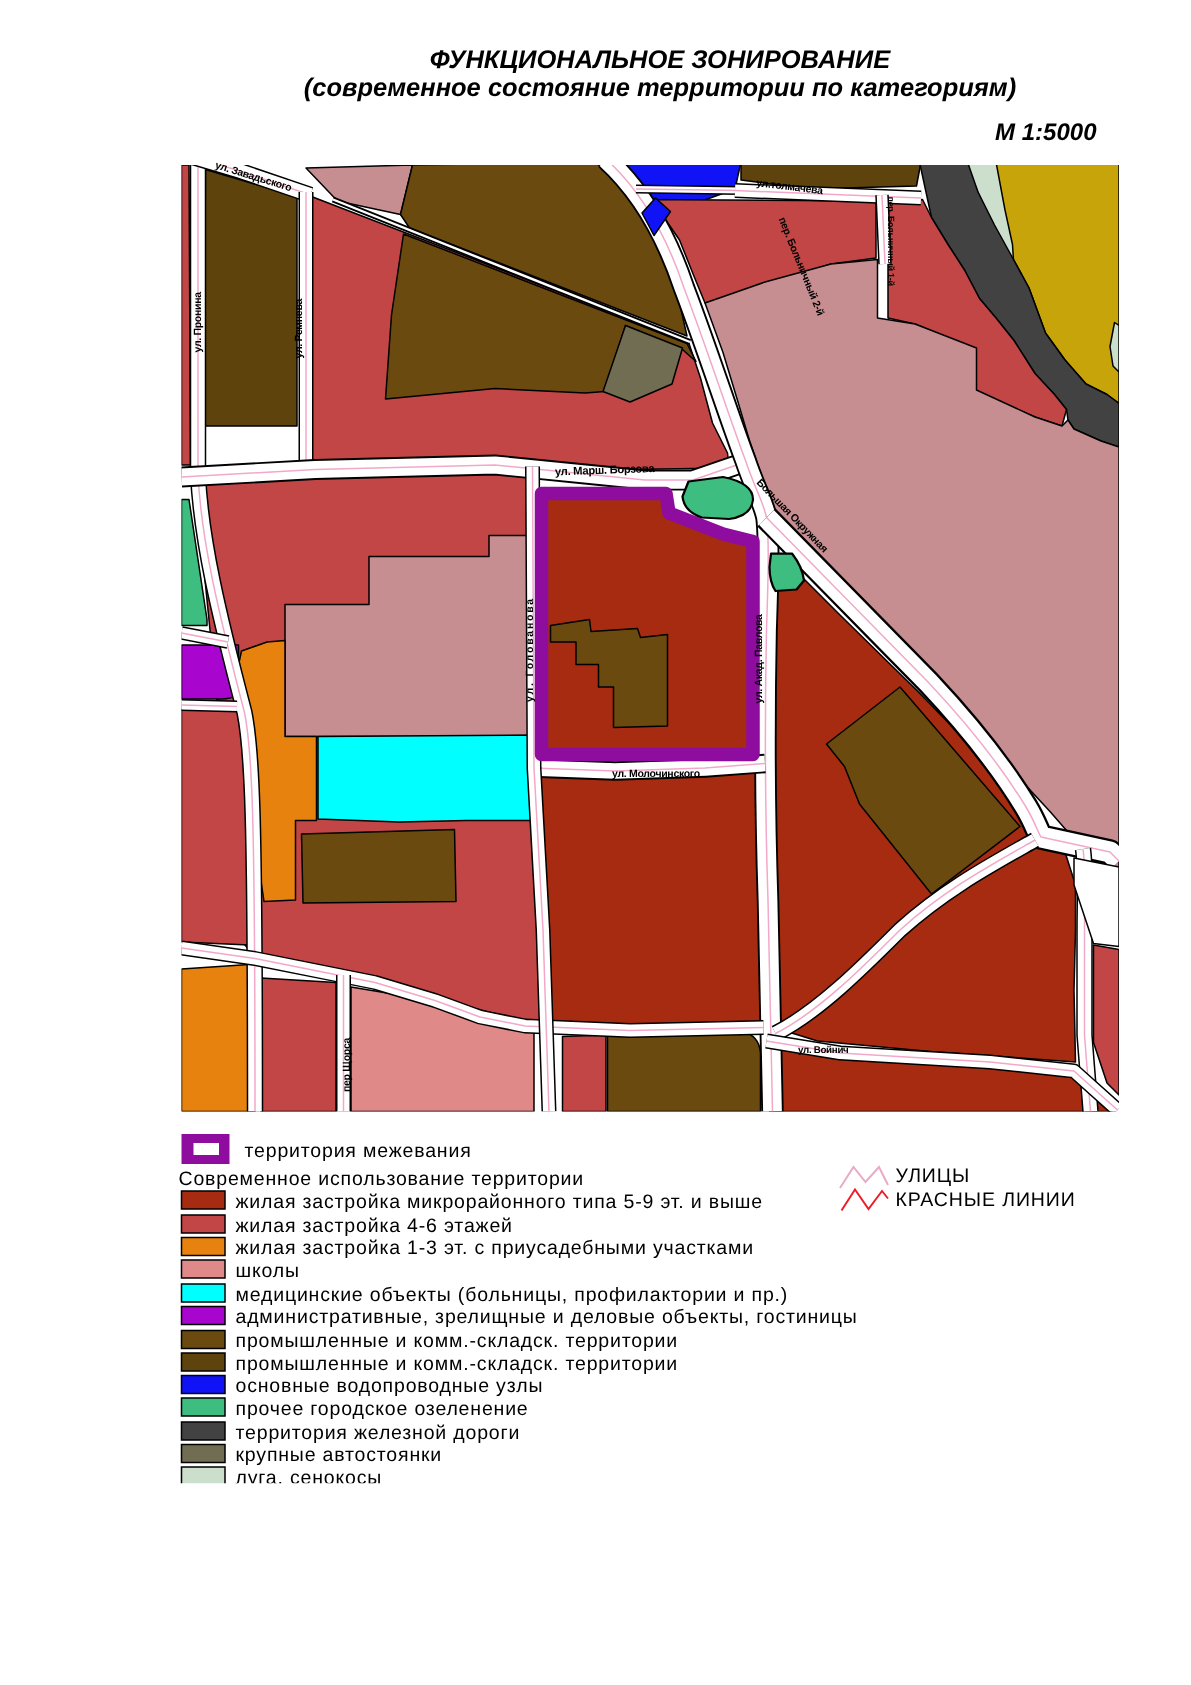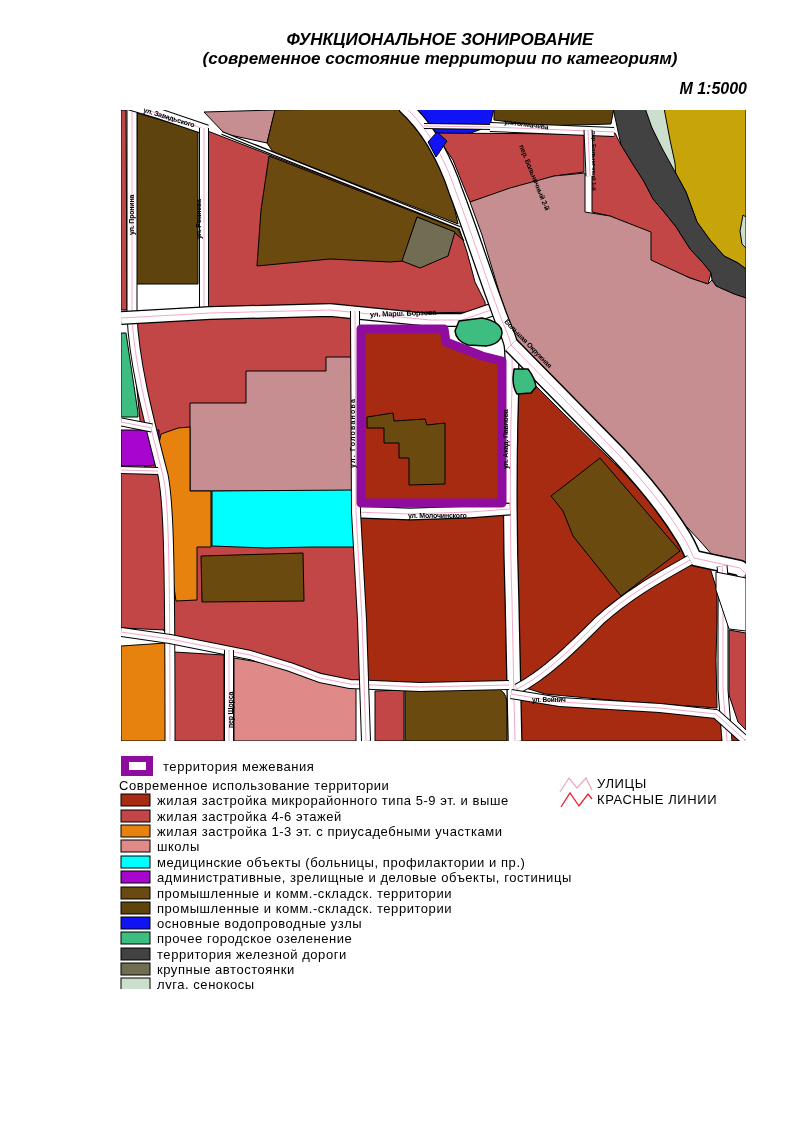--- a/index.html
+++ b/index.html
@@ -1,21 +1,21 @@
 <!DOCTYPE html>
 <html><head>
 <meta charset="utf-8">
 <style>
   html,body{margin:0;padding:0;background:#ffffff;}
   .page{position:relative;width:794px;height:989px;background:#fff;overflow:hidden;
         font-family:"Liberation Sans", sans-serif;}
   .t2{position:absolute;left:43px;top:49px;width:794px;text-align:center;
       font-size:17px;font-weight:bold;font-style:italic;color:#000;}
   .t3{position:absolute;left:0;top:80px;width:731px;text-align:right;
-      font-size:16px;font-weight:bold;font-style:italic;color:#000;padding-left:16px;}
+      font-size:16px;font-weight:bold;font-style:italic;color:#000;}
 </style>
 </head>
 <body>
 <div class="page">
 
 <div class="t2" style="top:30px;">ФУНКЦИОНАЛЬНОЕ ЗОНИРОВАНИЕ</div>
 
 <div class="t2">(современное состояние территории по категориям)</div>
 
 <div class="t3">М 1:5000</div>

